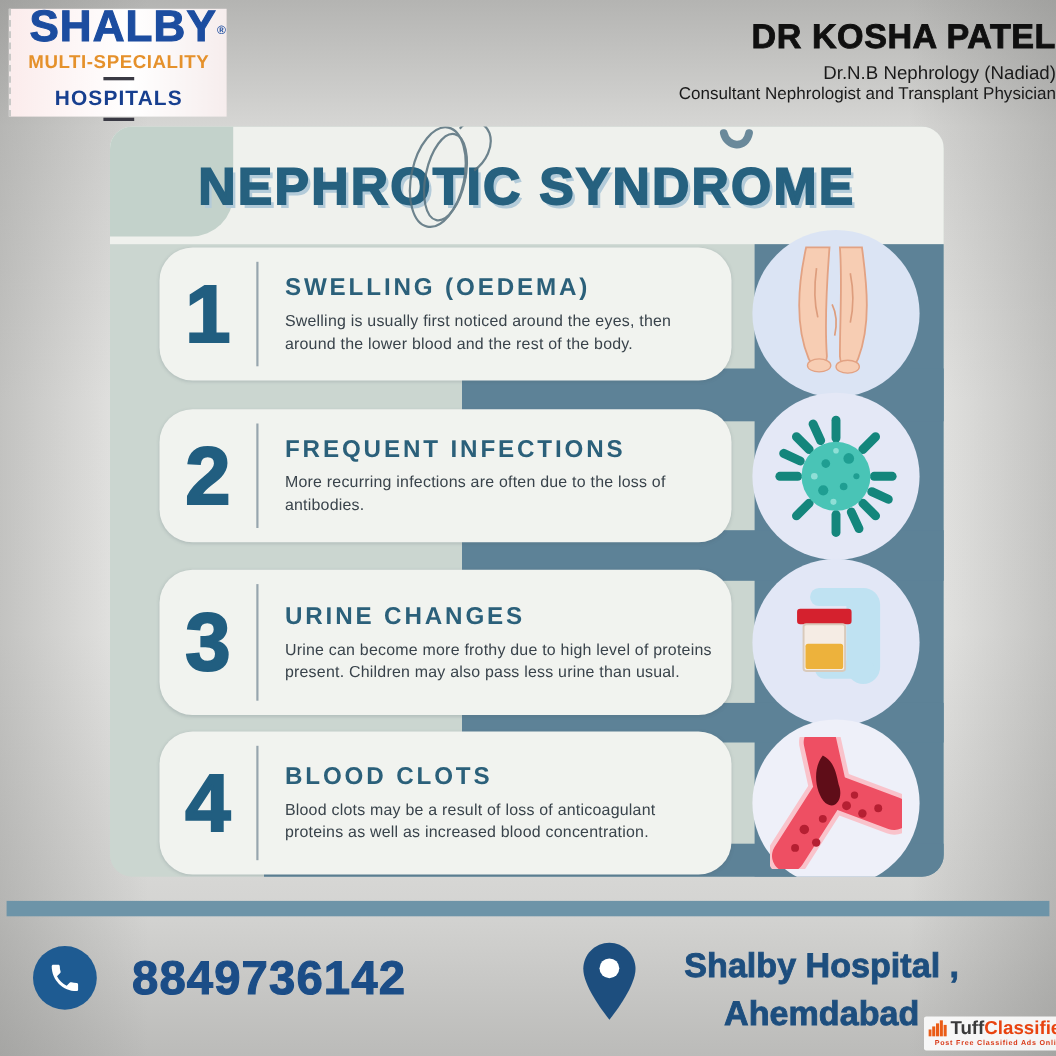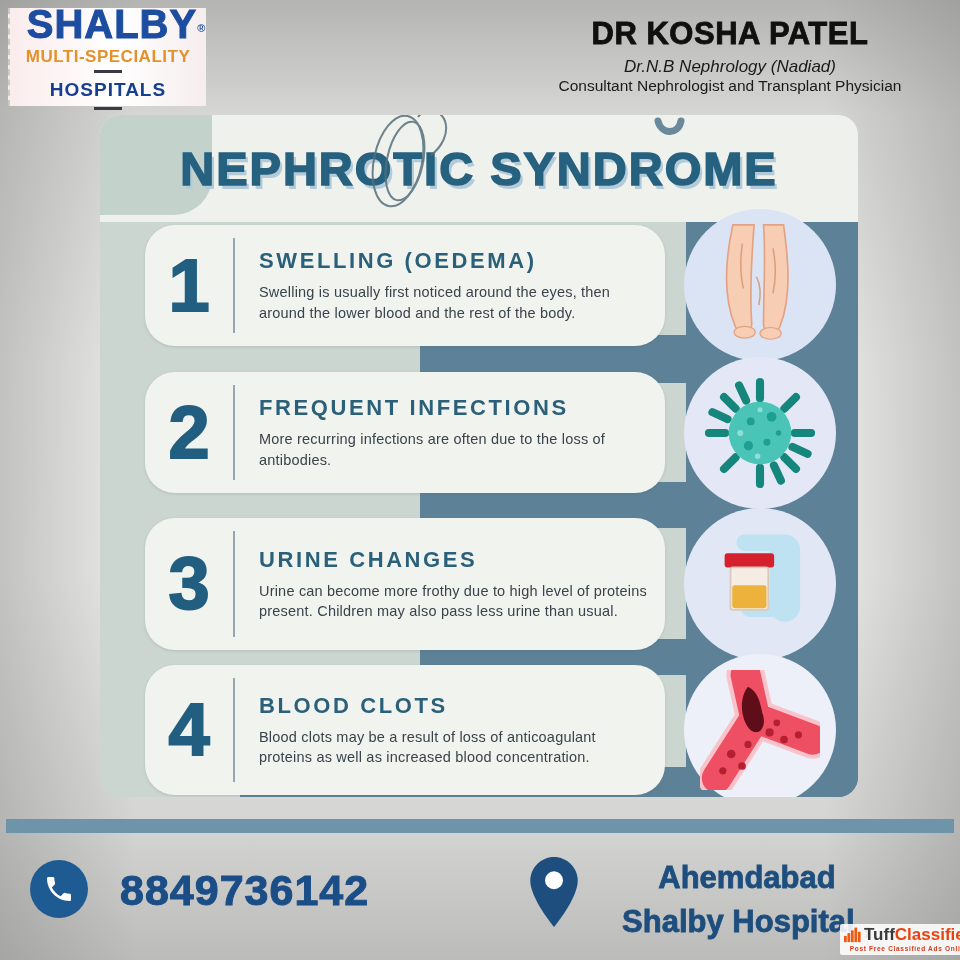--- a/index.html
+++ b/index.html
@@ -16,23 +16,23 @@
     background:linear-gradient(90deg,#fbecec 0%,#ffffff 55%,#f6eded 100%);
     border-left:2px dashed #c9c9c7; display:flex; flex-direction:column; align-items:center; justify-content:center; }
   .logo-name-row { line-height:1; }
   .logo-name { font-size:40px; font-weight:700; color:#1c4da0; letter-spacing:1px;margin-left:16px; -webkit-text-stroke:1px #1c4da0; }
   .logo-reg { font-size:11px; color:#1c4da0; vertical-align:super; font-weight:700; }
   .logo-tag1 { font-size:17px; font-weight:700; color:#e5912b; letter-spacing:.5px; margin-top:3px; }
   .logo-tag2-row { display:flex; align-items:center; gap:6px; margin-top:3px;flex-direction:column; }
   .logo-tag2 { font-size:19px; font-weight:700; color:#173f8f; letter-spacing:1px; }
   .dash-line { width:28px; height:3px; background:#3a3a44; }
 
-  .doctor { position:absolute; left:500px; top:16px; width:460px; text-align:center; color:#101010; }
+  .doctor { position:absolute; left:500px; top:16px; width:460px; text-align:right; color:#101010; }
   .doctor-name { font-size:31px; font-weight:700; letter-spacing:.5px; -webkit-text-stroke:.8px #101010; }
-  .doctor-sub { font-size:17px; margin-top:5px; color:#1a1a1a;font-style:italic; }
+  .doctor-sub { font-size:17px; margin-top:5px; color:#1a1a1a; }
   .doctor-role { font-size:15.5px; margin-top:0; color:#1a1a1a; }
 
   
   .panel { position:absolute; left:100px; top:115px; width:758px; height:682px;
     border-radius:20px; background:#cbd6d0; overflow:hidden; }
   .title-band { position:absolute; left:0; top:0; right:0; height:107px; background:#eff1ed; }
   .sage-tab { position:absolute; left:0; top:0; width:112px; height:100px; background:#c3d2cb; border-radius:0 0 38px 0; }
   .blue-right { position:absolute; left:586px; top:107px; right:0; bottom:0; background:#5d8297; }
   .blue-bar { position:absolute; right:0; background:#5d8297; }
   .bar1 { top:220px; height:48px; left:320px; }
@@ -255,22 +255,22 @@
   </div>
   <div class="phone-number">8849736142</div>
 
   <div class="pin-wrap">
     <svg width="60" height="80" viewBox="0 0 24 30">
       <path fill="#1d4e7e" d="M12 1C6.8 1 2.5 5.3 2.5 10.5 2.5 17.6 12 29 12 29s9.5-11.4 9.5-18.5C21.5 5.3 17.2 1 12 1z"></path>
       <circle cx="12" cy="10.3" r="3.6" fill="#ffffff"></circle>
     </svg>
   </div>
   <div class="location">
+    <div>Shalby Hospital ,</div>
     <div>Ahemdabad</div>
-    <div>Shalby Hospital ,</div>
   </div>
 
   <div class="tuff">
     <div class="tuff-row">
       <svg width="18" height="17" viewBox="0 0 26 22">
         <rect x="0" y="13" width="4" height="9" fill="#ea5c16"></rect>
         <rect x="5" y="9" width="4" height="13" fill="#ea5c16"></rect>
         <rect x="10" y="5" width="4" height="17" fill="#ea5c16"></rect>
         <rect x="15" y="1" width="4" height="21" fill="#ea5c16"></rect>
         <rect x="20" y="7" width="4" height="15" fill="#ea5c16"></rect>

